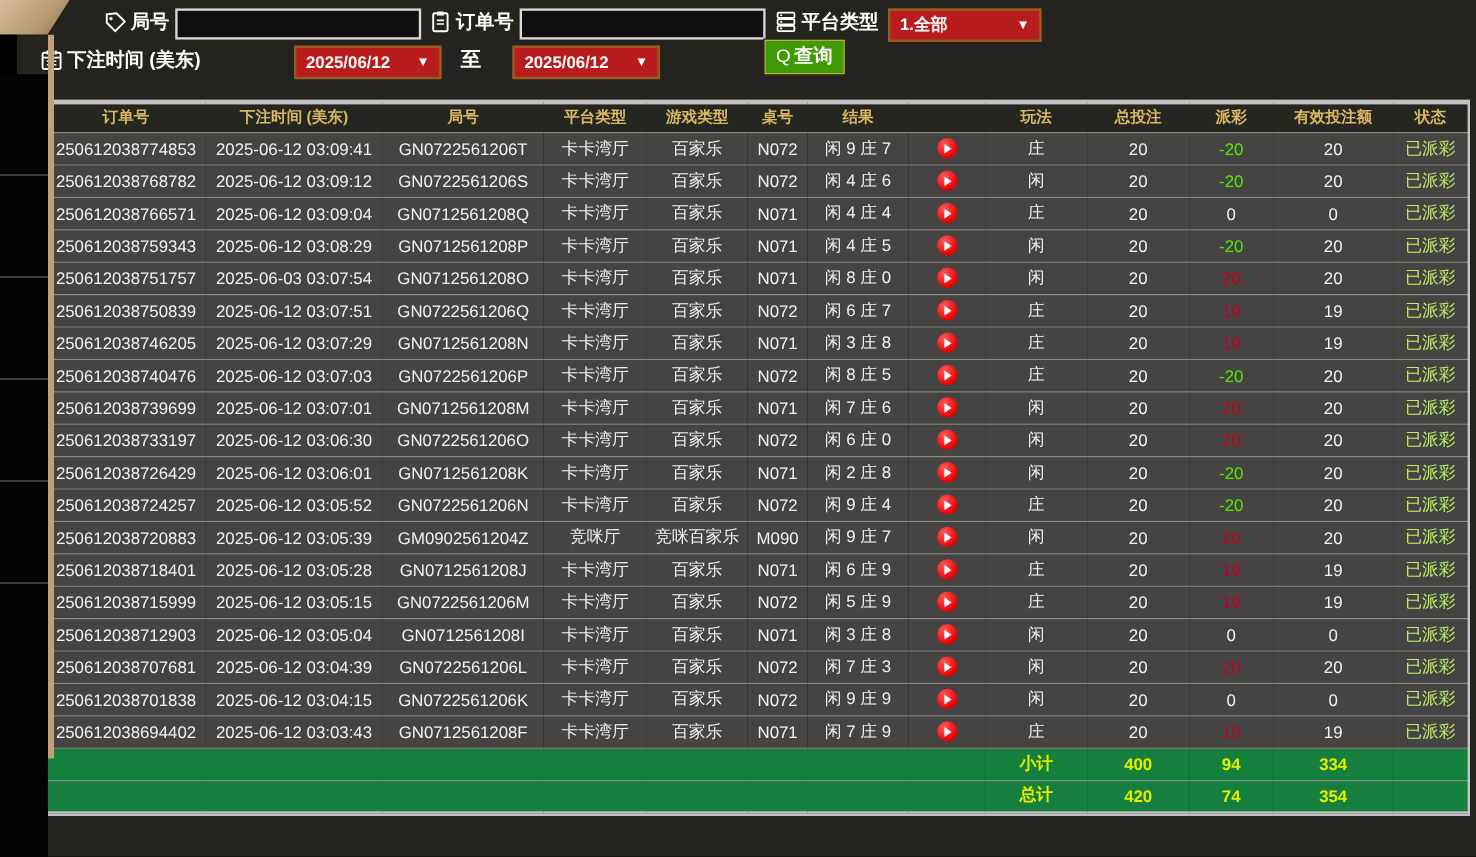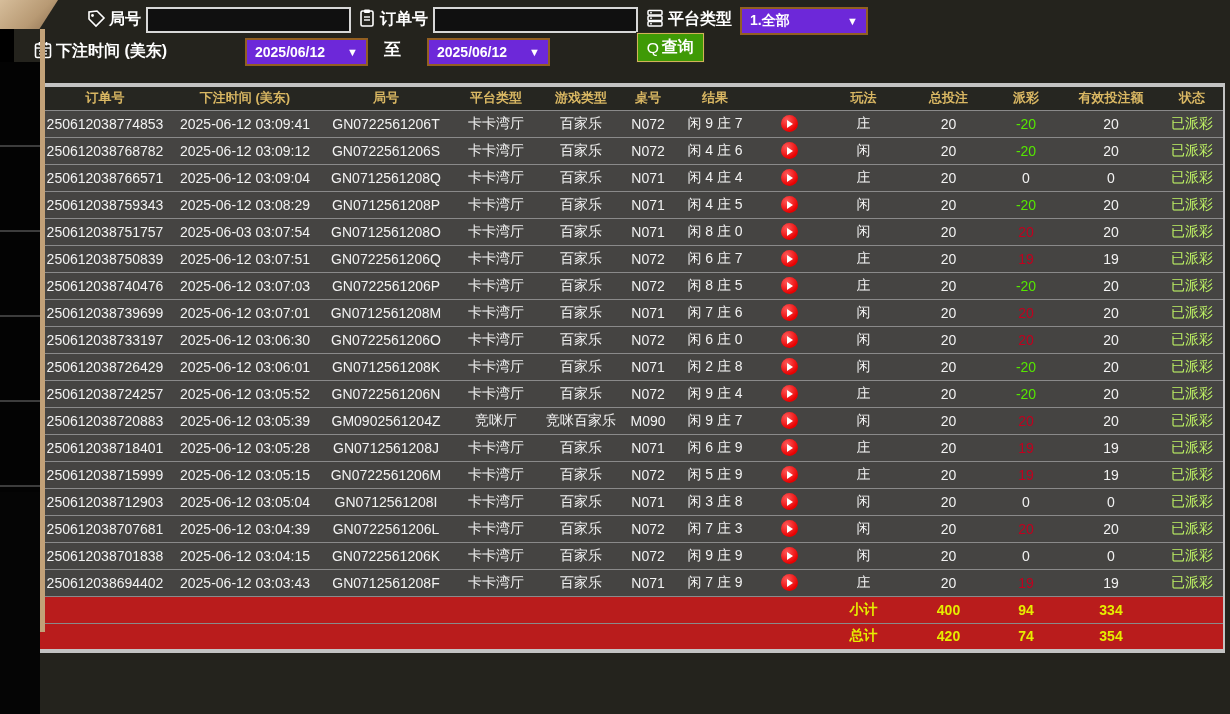--- a/index.html
+++ b/index.html
@@ -18,39 +18,39 @@
     background-image:repeating-linear-gradient(to bottom,#030303 0 83px,#3c3c3c 83px 85px); }
   .side-strip-mask { position:absolute; left:0; top:492px; width:40px; height:222px; background:#050505; z-index:4; }
   .tan-rail { position:absolute; left:40px; top:29px; width:5px; height:603px; background:#c2a178; z-index:5; }
 
   
   .tb-label { position:absolute; color:#fff; font-weight:bold; font-size:16px; line-height:26px; white-space:nowrap; }
   .tb-icon { position:absolute; width:20px; height:20px; color:#fff; }
   .tb-icon svg { width:100%; height:100%; display:block; }
   .tb-input { position:absolute; height:26px; background:#101010; border:2px solid #d8d8d8;
     color:#fff; font-size:14px; padding:0 6px; outline:none; }
-  .tb-select { position:absolute; height:26px; background:#6d28d9; border:2px solid #925f22;
+  .tb-select { position:absolute; height:26px; background:#b91c1c; border:2px solid #925f22;
     color:#fff; font-size:14px; font-weight:bold; display:flex; align-items:center;
     padding:12px 8px; cursor:pointer; }
   .tb-select .arrow { margin-left:auto; font-size:11px; color:#fff; }
   .btn-search { position:absolute; left:637px; top:33px; width:67px; height:29px;
     background:#3f9a06; border:1px solid #d2b258; outline:1px solid #2a2a20;
     color:#fff; font-size:16px; font-weight:bold; display:flex; align-items:center;
     justify-content:center; gap:3px; cursor:pointer; }
   .btn-search .mag { font-size:15px; font-weight:normal; transform:scaleX(1.05); }
 
   
   .grid-wrap { position:absolute; left:35px; top:83px; width:1190px; z-index:3; }
   table { width:100%; border-collapse:collapse; table-layout:fixed; }
   table, .grid-wrap { border:2px solid #c3c3c3; }
   thead th { height:24px; background:#262621; color:#d9b763; font-size:13px; font-weight:bold;
     text-align:center; white-space:nowrap; overflow:hidden; }
   tbody td, tfoot td { height:27px; background:#454442; color:#f2f2f2; font-size:14px;
     text-align:center; border-top:1px solid #8a8a8a; white-space:nowrap; overflow:hidden; }
-  tfoot td { background:#b91c1c; }
+  tfoot td { background:#15803d; }
   .pay-neg { color:#55e600; }
   .pay-pos { color:#c1001e; }
   .pay-zero { color:#f2f2f2; }
   .status { color:#bef264; }
   .sum-label, .sum-val { color:#e6ed00; font-weight:bold; }
   .playbtn { width:17px; height:17px; border-radius:50%; margin:0 auto; cursor:pointer;
     background:radial-gradient(circle at 35% 30%,#ff5a5a,#e80000 70%);
     display:flex; align-items:center; justify-content:center; }
   .playbtn .tri { width:0; height:0; border-left:6px solid #fff; border-top:4px solid transparent;
     border-bottom:4px solid transparent; margin-left:2px; }
@@ -272,20 +272,39 @@
                 <div class="tri"></div>
               </div>
       </td>
       <td>庄</td>
       <td>20</td>
       <td class="pay-pos">19</td>
       <td>19</td>
       <td class="status">已派彩</td>
     </tr>
 
+    <tr>
+      <td>250612038746205</td>
+      <td>2025-06-12 03:07:29</td>
+      <td>GN0712561208N</td>
+      <td>卡卡湾厅</td>
+      <td>百家乐</td>
+      <td>N071</td>
+      <td>闲 3 庄 8</td>
+      <td>
+        <div class="playbtn">
+                <div class="tri"></div>
+              </div>
+      </td>
+      <td>庄</td>
+      <td>20</td>
+      <td class="pay-pos">19</td>
+      <td>19</td>
+      <td class="status">已派彩</td>
+    </tr>
 
     <tr>
       <td>250612038740476</td>
       <td>2025-06-12 03:07:03</td>
       <td>GN0722561206P</td>
       <td>卡卡湾厅</td>
       <td>百家乐</td>
       <td>N072</td>
       <td>闲 8 庄 5</td>
       <td>

